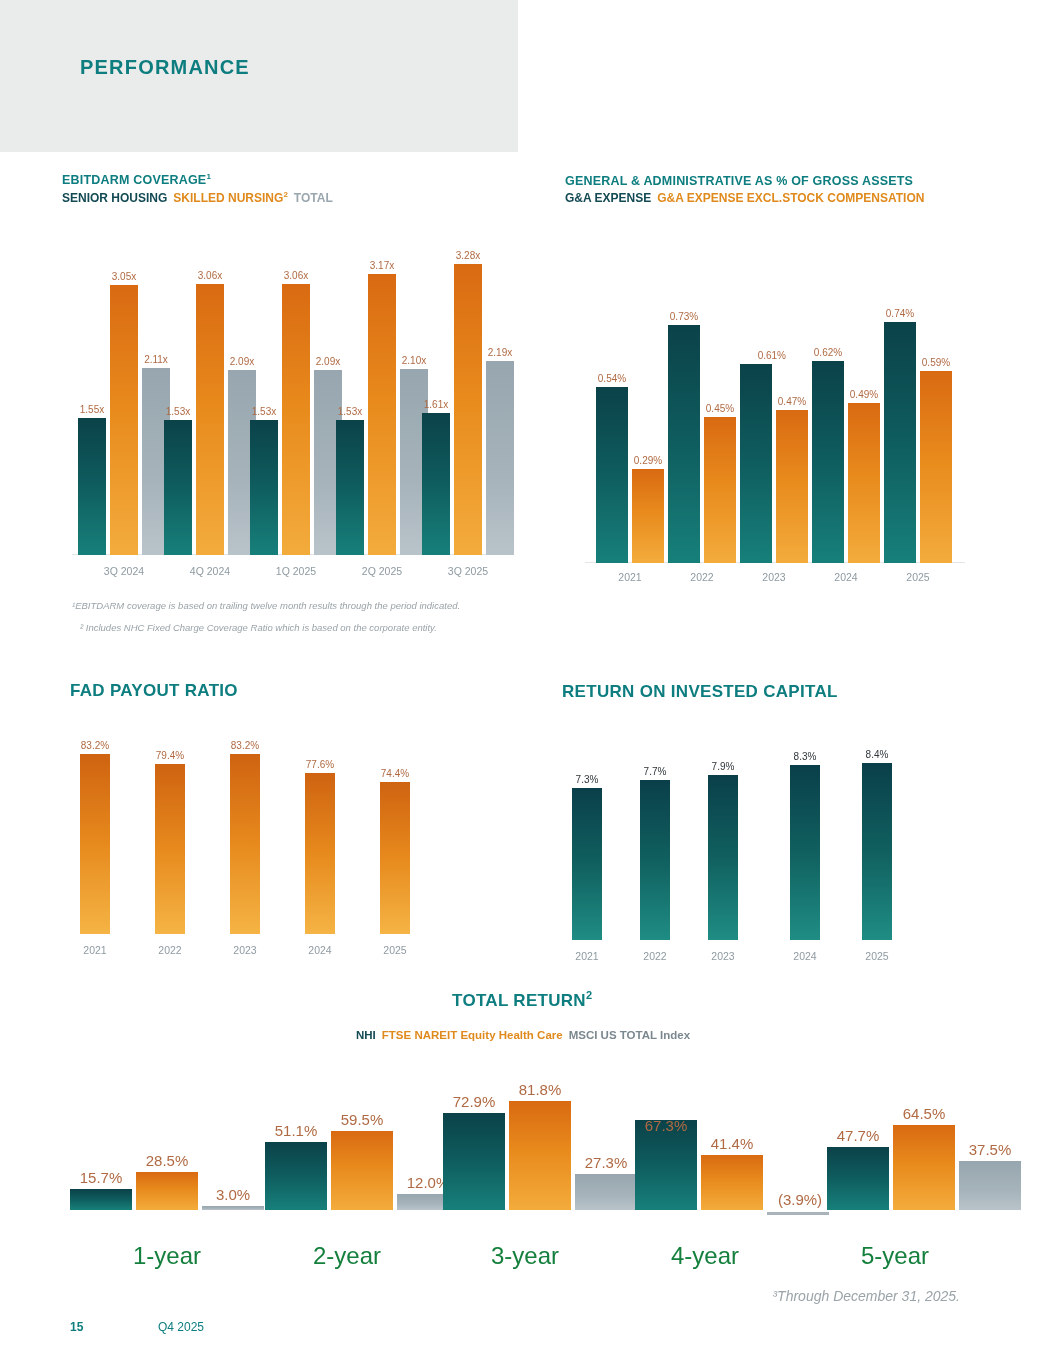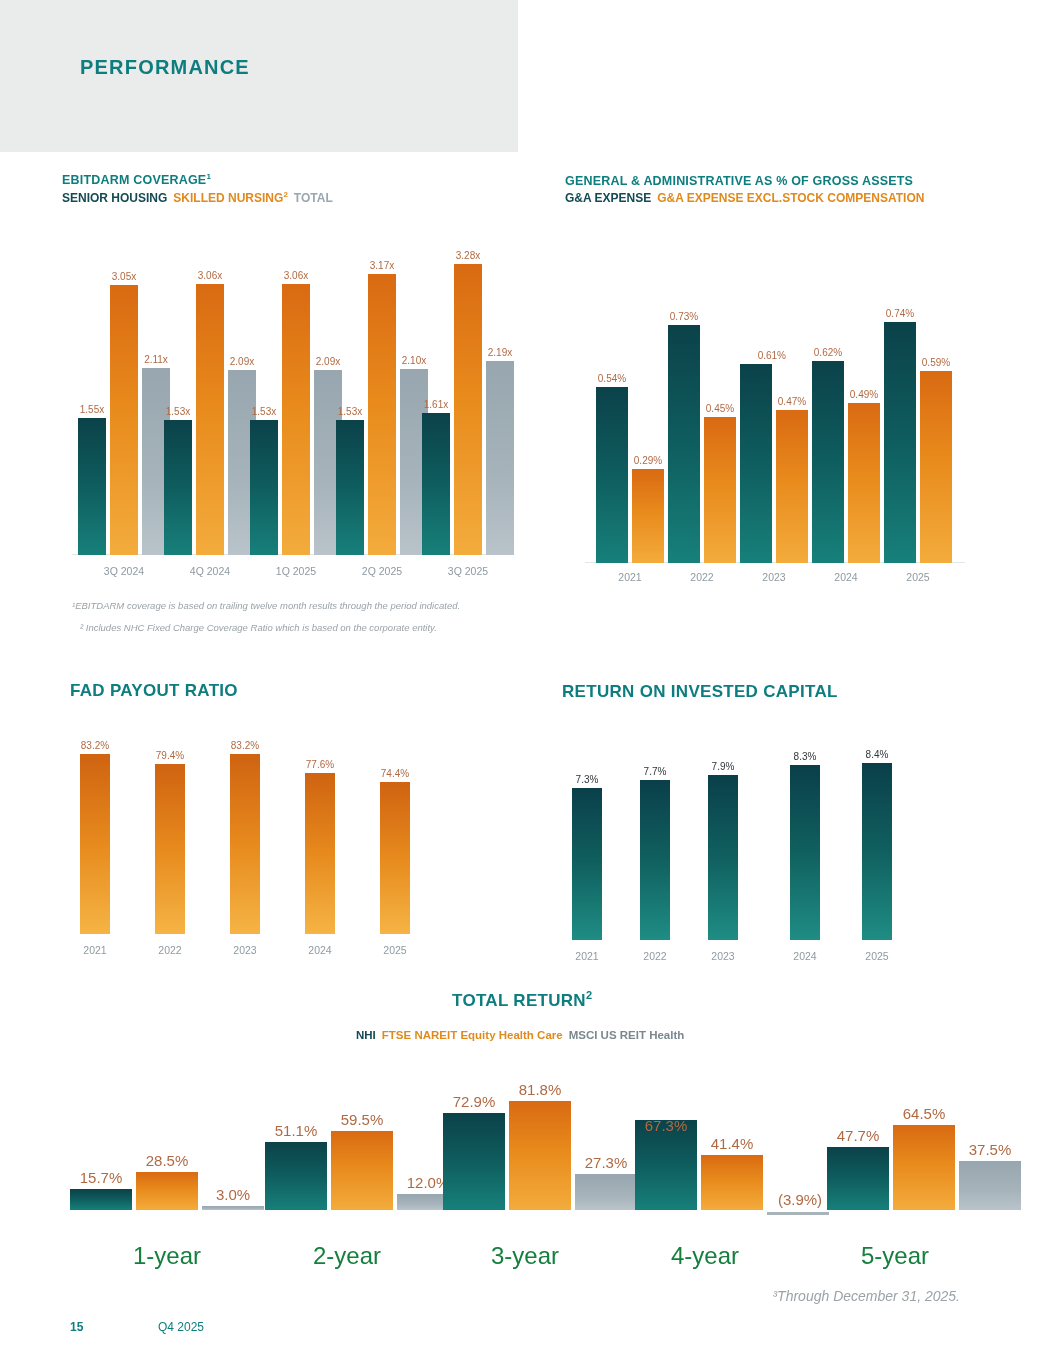--- a/index.html
+++ b/index.html
@@ -240,21 +240,21 @@
   <div class="bar bar-teal-roic" style="left:300px; width:30px; height:177px;"></div>
   <div class="vlabel vlabel-dark" style="left:285px; bottom:180px; width:60px;">8.4%</div>
   <div class="cat" style="left:285px; bottom:-22px; width:60px;">2025</div>
 </div>
 
 <div class="section-title" style="left:452px; top:989px;">
   <span>TOTAL RETURN</span><sup style="font-size:11px;">2</sup>
 </div>
 
 <div class="tr-legend" style="left:356px; top:1029px;">
-  <span class="lg-teal">NHI</span><span class="lg-sep"></span><span class="lg-orange">FTSE NAREIT Equity Health Care</span><span class="lg-sep"></span><span style="color:#7b8890;">MSCI US REIT Health</span>
+  <span class="lg-teal">NHI</span><span class="lg-sep"></span><span class="lg-orange">FTSE NAREIT Equity Health Care</span><span class="lg-sep"></span><span style="color:#7b8890;">MSCI US TOTAL Index</span>
 </div>
 
 <div class="plot" style="left:60px; top:1090px; width:935px; height:120px;">
 
   <div class="bar bar-teal" style="left:10px;  width:62px; height:21px;"></div>
   <div class="tr-label" style="left:6px;  bottom:24px; width:70px;">15.7%</div>
   <div class="bar bar-orange" style="left:76px;  width:62px; height:38px;"></div>
   <div class="tr-label" style="left:72px; bottom:41px; width:70px;">28.5%</div>
   <div class="bar bar-gray" style="left:142px; width:62px; height:4px;"></div>
   <div class="tr-label" style="left:138px; bottom:7px; width:70px;margin-top:44px;">3.0%</div>

